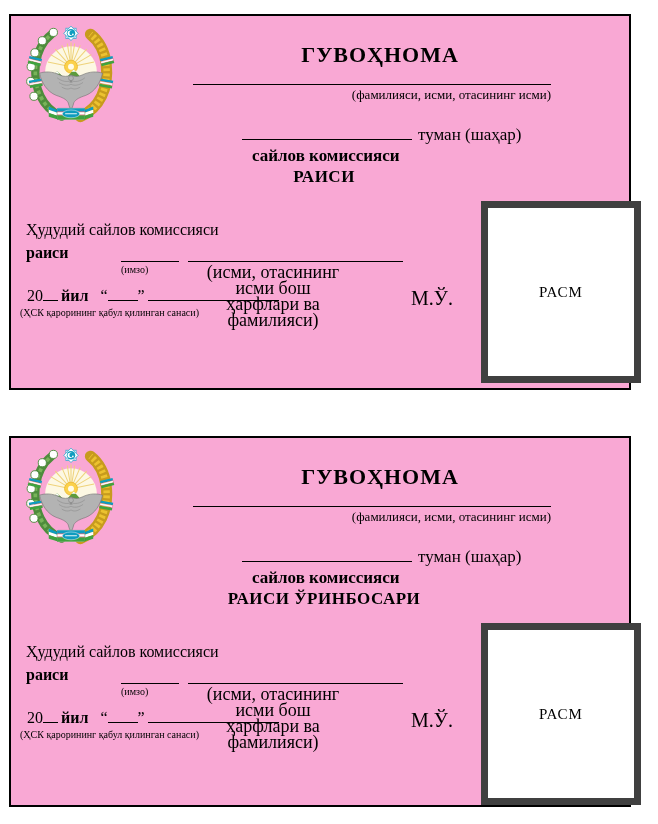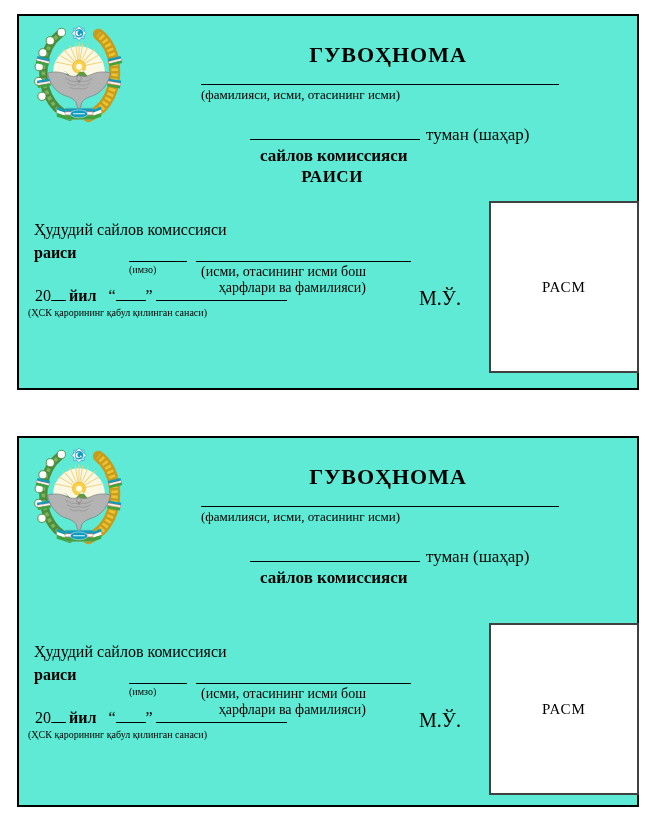--- a/index.html
+++ b/index.html
@@ -2,62 +2,62 @@
 <html><head>
 <meta charset="utf-8">
 <style>
   html,body{margin:0;padding:0;}
   body{
     width:658px;height:824px;position:relative;background:#ffffff;
     font-family:"Liberation Serif","DejaVu Serif",serif;color:#000;
     -webkit-font-smoothing:antialiased;
   }
   .card{
-    position:absolute;left:17px;width:622px;background:#5eead4;
+    position:absolute;left:9px;width:622px;background:#f9a8d4;
     border:2px solid #000;box-sizing:border-box;
   }
   .card.c1{top:14px;height:376px;}
   .card.c2{top:436px;height:371px;}
 
   .emblem{position:absolute;left:13px;top:9px;width:94px;height:100px;}
 
   .title{
     position:absolute;left:157px;top:26px;width:424px;text-align:center;
     font-size:22px;font-weight:bold;letter-spacing:1px;
   }
   .name-line{position:absolute;left:182px;top:50px;width:358px;height:18px;border-bottom:1.6px solid #000;}
-  .name-caption{position:absolute;left:182px;top:71px;width:358px;text-align:left;font-size:13px;}
+  .name-caption{position:absolute;left:182px;top:71px;width:358px;text-align:right;font-size:13px;}
 
   .district-row{position:absolute;left:231px;top:109px;font-size:17px;font-weight:normal;white-space:nowrap;}
   .district-blank{display:inline-block;width:170px;height:14px;border-bottom:1.6px solid #000;margin-right:6px;vertical-align:baseline;}
   .commission{position:absolute;left:241px;top:130px;font-size:17px;font-weight:bold;}
   .role{
     position:absolute;left:103px;top:151px;width:420px;text-align:center;
     font-size:17px;font-weight:bold;letter-spacing:0.5px;white-space:nowrap;
   }
 
   .issuer1{position:absolute;left:15px;top:205px;font-size:16px;font-weight:normal;}
   .issuer2{position:absolute;left:15px;top:228px;font-size:16px;font-weight:bold;}
   .sig-short{position:absolute;left:110px;top:231px;width:58px;height:14px;border-bottom:1.6px solid #000;}
   .sig-long{position:absolute;left:177px;top:231px;width:215px;height:14px;border-bottom:1.6px solid #000;}
   .imzo{position:absolute;left:110px;top:248px;width:58px;text-align:left;font-size:10px;}
-  .hint{position:absolute;left:177px;top:248px;width:170px;text-align:right;font-size:14px;line-height:16px;}
+  .hint{position:absolute;left:177px;top:248px;width:170px;text-align:center;font-size:18px;line-height:16px;}
 
   .date-row{position:absolute;left:16px;top:271px;font-size:16px;white-space:nowrap;}
   .blank{display:inline-block;border-bottom:1.5px solid #000;}
   .b1{width:15px;height:13px;margin-right:3px;}
   .b2{width:30px;height:13px;}
   .b3{width:131px;height:13px;margin-left:3px;}
   .yr{font-weight:bold;margin-right:12px;}
   .seal{position:absolute;left:400px;top:271px;font-size:20px;}
   .date-caption{position:absolute;left:9px;top:291px;font-size:10px;}
 
   .photo-box{
     position:absolute;left:470px;top:185px;width:146px;height:168px;
-    border:2px solid #404040;display:flex;align-items:center;justify-content:center;
+    border:7px solid #404040;display:flex;align-items:center;justify-content:center;
     font-size:15px;letter-spacing:1px;background:#fff;
   }
   .defs-holder{position:absolute;width:0;height:0;overflow:hidden;}
 </style>
 </head>
 <body>
 
 <svg class="defs-holder" aria-hidden="true">
   <symbol id="uzb-emblem" viewBox="0 0 100 108">
 
@@ -192,20 +192,21 @@
     </svg>
 
   <div class="title">ГУВОҲНОМА</div>
   <div class="name-line"></div>
   <div class="name-caption">(фамилияси, исми, отасининг исми)</div>
 
   <div class="district-row">
     <span class="district-blank"></span><span>туман (шаҳар)</span>
   </div>
   <div class="commission">сайлов комиссияси</div>
+  <div class="role">РАИСИ ЎРИНБОСАРИ</div>
 
   <div class="issuer1">Ҳудудий сайлов комиссияси</div>
   <div class="issuer2">раиси</div>
   <div class="sig-short"></div>
   <div class="sig-long"></div>
   <div class="imzo">(имзо)</div>
   <div class="hint">
     <span>(исми, отасининг исми бош</span><br>
     <span>ҳарфлари ва фамилияси)</span>
   </div>

